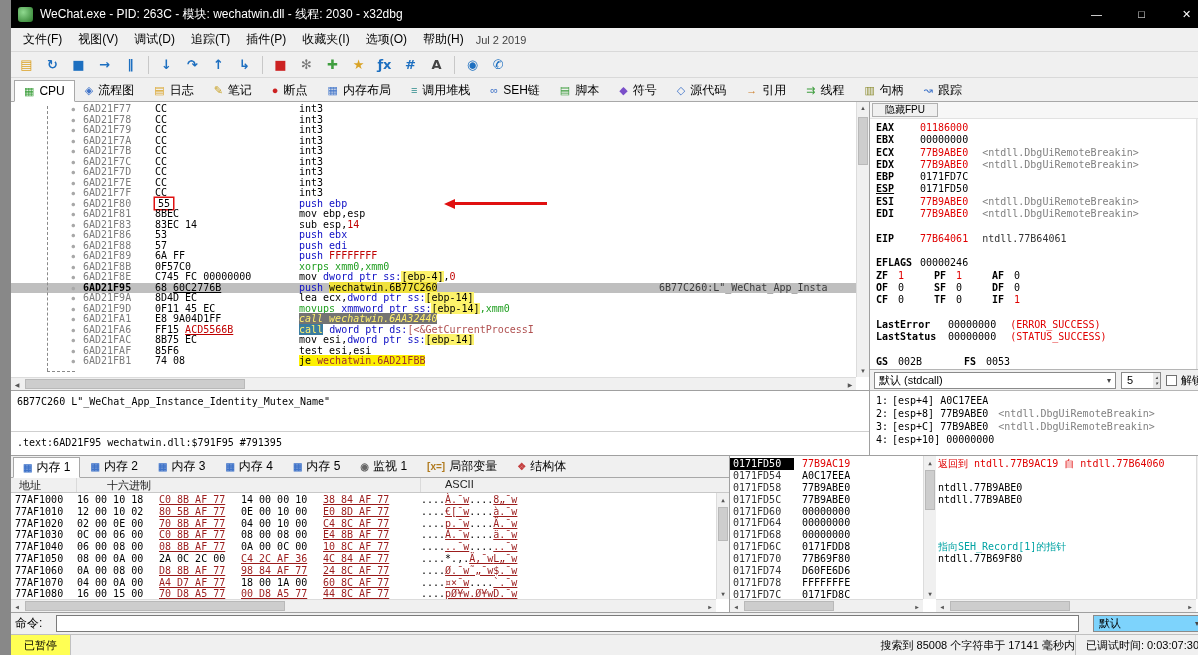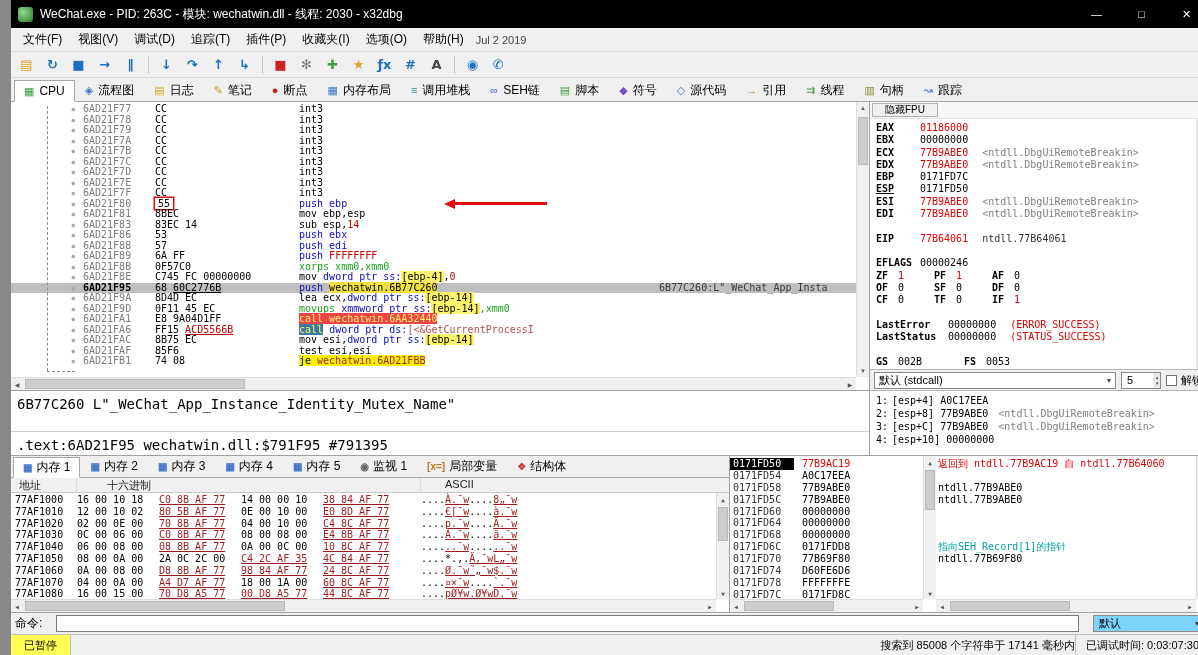--- a/index.html
+++ b/index.html
@@ -43,21 +43,21 @@
   .instr{flex:0 0 auto;padding-left:2px;}
   .cmnt{position:absolute;left:648px;color:#3a3a3a;}
   .redbox{box-shadow:0 0 0 1.5px #e01010;padding:0 3px;}
   .jump-vline{position:absolute;left:36px;top:4px;height:265px;border-left:1px dashed #8a8a8a;}
   .jump-hline{position:absolute;left:36px;top:269px;width:28px;border-top:1px dashed #8a8a8a;}
   .red-arrow{position:absolute;left:428px;top:0;width:110px;height:10px;}
   .red-arrow .head{position:absolute;left:0;top:0;width:0;height:0;border:5px solid transparent;border-right:11px solid #e01010;}
   .red-arrow .shaft{position:absolute;left:10px;top:3.5px;width:98px;height:3px;background:#e01010;}
 
   
-  .infopanel{height:65px;background:#fff;border-top:1px solid #a0a0a0;font-family:"DejaVu Sans Mono",monospace;font-size:14px;}
+  .infopanel{height:65px;background:#fff;border-top:1px solid #a0a0a0;font-family:"DejaVu Sans Mono",monospace;font-size:10px;}
   .info1{height:40px;padding:5px 6px;}
   .info2{border-top:1px solid #cfcfcf;padding:5px 6px;}
 
   
   .registers{width:340px;background:#fff;border-left:1px solid #a0a0a0;display:flex;flex-direction:column;position:relative;}
   .fpu-row{height:17px;background:#f7f7f7;border-bottom:1px solid #e2e2e2;display:flex;align-items:center;padding-left:2px;}
   .fpu-btn{font-size:10px;padding:0 12px;background:#f0f0f0;border:1px solid #b0b0b0;height:14px;line-height:12px;}
   .regs{flex:1;font-family:"DejaVu Sans Mono",monospace;font-size:10px;padding:3px 4px 0 6px;overflow:hidden;}
   .rrow{height:12.3px;line-height:12.3px;white-space:pre;}
   .rname{font-weight:bold;display:inline-block;width:44px;}
@@ -256,21 +256,21 @@
             <div class="drow"><span class="gut">●</span><span class="addr">6AD21F81</span><span class="bytes"><span>8BEC</span></span><span class="instr"><span>mov ebp,esp</span></span></div>
             <div class="drow"><span class="gut">●</span><span class="addr">6AD21F83</span><span class="bytes"><span>83EC 14</span></span><span class="instr"><span>sub esp,</span><span style="color: rgb(192, 0, 0);">14</span></span></div>
             <div class="drow"><span class="gut">●</span><span class="addr">6AD21F86</span><span class="bytes"><span>53</span></span><span class="instr"><span style="color: rgb(13, 13, 196);">push ebx</span></span></div>
             <div class="drow"><span class="gut">●</span><span class="addr">6AD21F88</span><span class="bytes"><span>57</span></span><span class="instr"><span style="color: rgb(13, 13, 196);">push edi</span></span></div>
             <div class="drow"><span class="gut">●</span><span class="addr">6AD21F89</span><span class="bytes"><span>6A FF</span></span><span class="instr"><span style="color: rgb(13, 13, 196);">push </span><span style="color: rgb(192, 0, 0);">FFFFFFFF</span></span></div>
             <div class="drow"><span class="gut">●</span><span class="addr">6AD21F8B</span><span class="bytes"><span>0F57C0</span></span><span class="instr"><span style="color: rgb(30, 158, 30);">xorps xmm0,xmm0</span></span></div>
             <div class="drow"><span class="gut">●</span><span class="addr">6AD21F8E</span><span class="bytes"><span>C745 FC 00000000</span></span><span class="instr"><span>mov </span><span style="color: rgb(13, 13, 196);">dword ptr ss:</span><span style="background: rgb(253, 243, 107);">[ebp-4]</span><span>,</span><span style="color: rgb(192, 0, 0);">0</span></span></div>
             <div class="drow sel"><span class="gut">●</span><span class="addr">6AD21F95</span><span class="bytes"><span>68 </span><span style="text-decoration: underline;">60C2776B</span></span><span class="instr"><span style="color: rgb(13, 13, 196);">push </span><span style="background: rgb(240, 225, 60);">wechatwin.6B77C260</span></span><span class="cmnt">6B77C260:L"_WeChat_App_Insta</span></div>
             <div class="drow"><span class="gut">●</span><span class="addr">6AD21F9A</span><span class="bytes"><span>8D4D EC</span></span><span class="instr"><span>lea ecx,</span><span style="color: rgb(13, 13, 196);">dword ptr ss:</span><span style="background: rgb(253, 243, 107);">[ebp-14]</span></span></div>
             <div class="drow"><span class="gut">●</span><span class="addr">6AD21F9D</span><span class="bytes"><span>0F11 45 EC</span></span><span class="instr"><span style="color: rgb(30, 158, 30);">movups </span><span style="color: rgb(13, 13, 196);">xmmword ptr ss:</span><span style="background: rgb(253, 243, 107);">[ebp-14]</span><span style="color: rgb(30, 158, 30);">,xmm0</span></span></div>
-            <div class="drow"><span class="gut">●</span><span class="addr">6AD21FA1</span><span class="bytes"><span>E8 9A04D1FF</span></span><span class="instr"><span style="color: rgb(255, 239, 107); background: #ef4444;">call wechatwin.6AA32440</span></span></div>
+            <div class="drow"><span class="gut">●</span><span class="addr">6AD21FA1</span><span class="bytes"><span>E8 9A04D1FF</span></span><span class="instr"><span style="color: rgb(255, 239, 107); background: #737373; font-style: italic;">call wechatwin.6AA32440</span></span></div>
             <div class="drow"><span class="gut">●</span><span class="addr">6AD21FA6</span><span class="bytes"><span>FF15 </span><span style="text-decoration: underline; color: rgb(192, 0, 0);">ACD5566B</span></span><span class="instr"><span style="color: rgb(255, 239, 107); background: rgb(58, 124, 160);">call</span><span> </span><span style="color: rgb(13, 13, 196);">dword ptr ds:</span><span style="color: rgb(176, 80, 80);">[&lt;&amp;GetCurrentProcessI</span></span></div>
             <div class="drow"><span class="gut">●</span><span class="addr">6AD21FAC</span><span class="bytes"><span>8B75 EC</span></span><span class="instr"><span>mov esi,</span><span style="color: rgb(13, 13, 196);">dword ptr ss:</span><span style="background: rgb(253, 243, 107);">[ebp-14]</span></span></div>
             <div class="drow"><span class="gut">●</span><span class="addr">6AD21FAF</span><span class="bytes"><span>85F6</span></span><span class="instr"><span>test esi,esi</span></span></div>
             <div class="drow"><span class="gut">●</span><span class="addr">6AD21FB1</span><span class="bytes"><span>74 08</span></span><span class="instr"><span style="background: rgb(253, 240, 0);">je </span><span style="color: rgb(155, 45, 45); background: rgb(253, 240, 0);">wechatwin.6AD21FBB</span></span></div>
           </div>
         <div class="jump-vline"></div>
         <div class="jump-hline"></div>
         <div class="vscroll" style="right:0;top:0;bottom:13px;">
           <span class="sarrow" style="top:0;">▲</span>
             <span class="vthumb" style="top:15px;height:48px;"></span>
@@ -386,21 +386,21 @@
             <span class="dh0">地址</span>
             <span class="dh1">十六进制</span>
             <span class="dh2">ASCII</span>
           </div>
         <div class="dump-rows">
             <div class="dumprow"><span class="daddr">77AF1000</span><span class="dhex"><span class="grp">16 00 10 18</span><span class="grp ptr">C0 8B AF 77</span><span class="grp">14 00 00 10</span><span class="grp ptr">38 84 AF 77</span></span><span class="dascii"><span>....</span><span class="ptr">À.¯w</span><span>....</span><span class="ptr">8„¯w</span></span></div>
             <div class="dumprow"><span class="daddr">77AF1010</span><span class="dhex"><span class="grp">12 00 10 02</span><span class="grp ptr">80 5B AF 77</span><span class="grp">0E 00 10 00</span><span class="grp ptr">E0 8D AF 77</span></span><span class="dascii"><span>....</span><span class="ptr">€[¯w</span><span>....</span><span class="ptr">à.¯w</span></span></div>
             <div class="dumprow"><span class="daddr">77AF1020</span><span class="dhex"><span class="grp">02 00 0E 00</span><span class="grp ptr">70 8B AF 77</span><span class="grp">04 00 10 00</span><span class="grp ptr">C4 8C AF 77</span></span><span class="dascii"><span>....</span><span class="ptr">p.¯w</span><span>....</span><span class="ptr">Ä.¯w</span></span></div>
             <div class="dumprow"><span class="daddr">77AF1030</span><span class="dhex"><span class="grp">0C 00 06 00</span><span class="grp ptr">C0 8B AF 77</span><span class="grp">08 00 08 00</span><span class="grp ptr">E4 8B AF 77</span></span><span class="dascii"><span>....</span><span class="ptr">À.¯w</span><span>....</span><span class="ptr">ä.¯w</span></span></div>
             <div class="dumprow"><span class="daddr">77AF1040</span><span class="dhex"><span class="grp">06 00 08 00</span><span class="grp ptr">08 8B AF 77</span><span class="grp">0A 00 0C 00</span><span class="grp ptr">10 8C AF 77</span></span><span class="dascii"><span>....</span><span class="ptr">..¯w</span><span>....</span><span class="ptr">..¯w</span></span></div>
-            <div class="dumprow"><span class="daddr">77AF1050</span><span class="dhex"><span class="grp">08 00 0A 00</span><span class="grp">2A 0C 2C 00</span><span class="grp ptr">C4 2C AF 35</span><span class="grp ptr">4C 84 AF 77</span></span><span class="dascii"><span>....</span><span>*.,.</span><span class="ptr">Ä,¯w</span><span class="ptr">L„¯w</span></span></div>
+            <div class="dumprow"><span class="daddr">77AF1050</span><span class="dhex"><span class="grp">08 00 0A 00</span><span class="grp">2A 0C 2C 00</span><span class="grp ptr">C4 2C AF 36</span><span class="grp ptr">4C 84 AF 77</span></span><span class="dascii"><span>....</span><span>*.,.</span><span class="ptr">Ä,¯w</span><span class="ptr">L„¯w</span></span></div>
             <div class="dumprow"><span class="daddr">77AF1060</span><span class="dhex"><span class="grp">0A 00 08 00</span><span class="grp ptr">D8 8B AF 77</span><span class="grp ptr">98 84 AF 77</span><span class="grp ptr">24 8C AF 77</span></span><span class="dascii"><span>....</span><span class="ptr">Ø.¯w</span><span class="ptr">˜„¯w</span><span class="ptr">$.¯w</span></span></div>
             <div class="dumprow"><span class="daddr">77AF1070</span><span class="dhex"><span class="grp">04 00 0A 00</span><span class="grp ptr">A4 D7 AF 77</span><span class="grp">18 00 1A 00</span><span class="grp ptr">60 8C AF 77</span></span><span class="dascii"><span>....</span><span class="ptr">¤×¯w</span><span>....</span><span class="ptr">`.¯w</span></span></div>
             <div class="dumprow"><span class="daddr">77AF1080</span><span class="dhex"><span class="grp">16 00 15 00</span><span class="grp ptr">70 D8 A5 77</span><span class="grp ptr">00 D8 A5 77</span><span class="grp ptr">44 8C AF 77</span></span><span class="dascii"><span>....</span><span class="ptr">pØ¥w</span><span class="ptr">.Ø¥w</span><span class="ptr">D.¯w</span></span></div>
           </div>
         <div class="vscroll" style="right:0;top:15px;bottom:13px;">
           <span class="sarrow" style="top:0;">▲</span>
             <span class="vthumb" style="top:14px;height:34px;"></span>
             <span class="sarrow" style="bottom:0;">▼</span>
         </div>
         <div class="hscroll" style="left:0;right:13px;bottom:0;">

